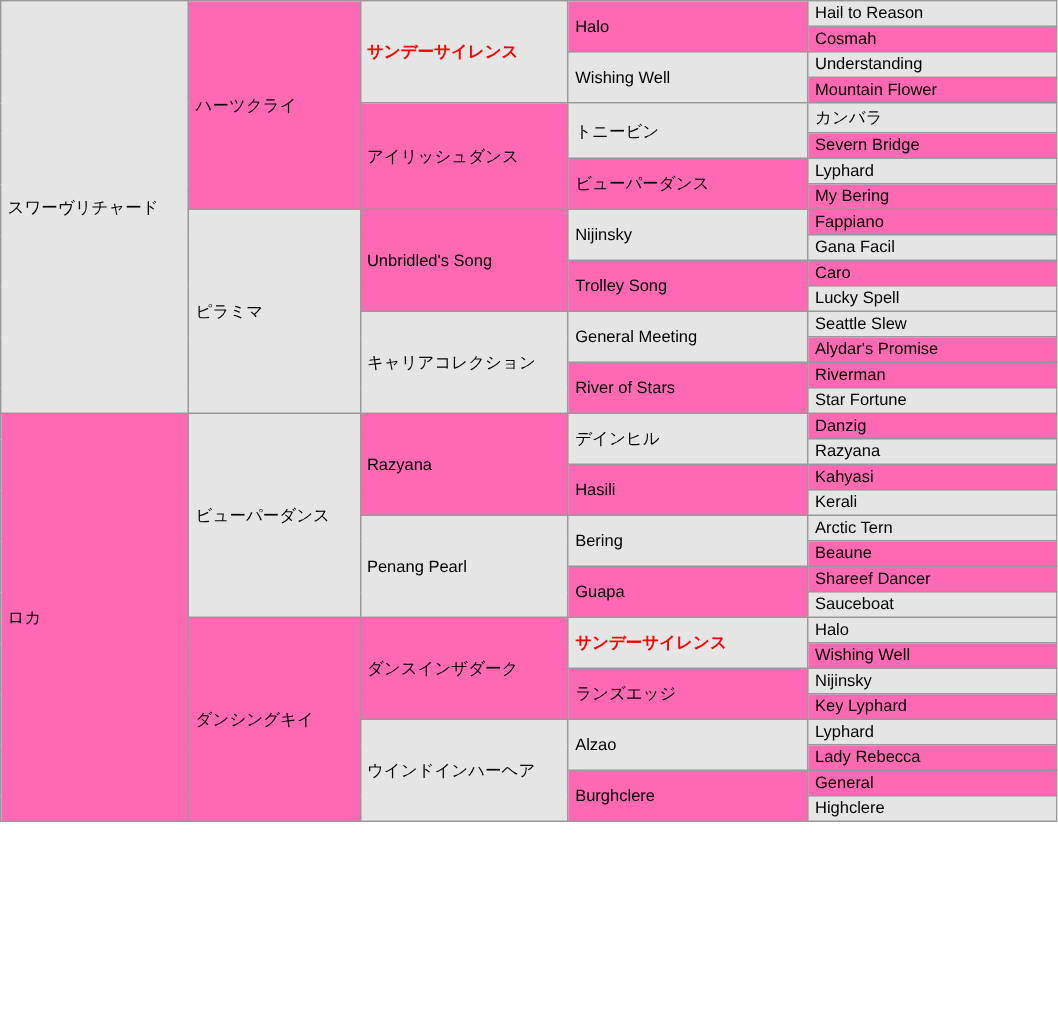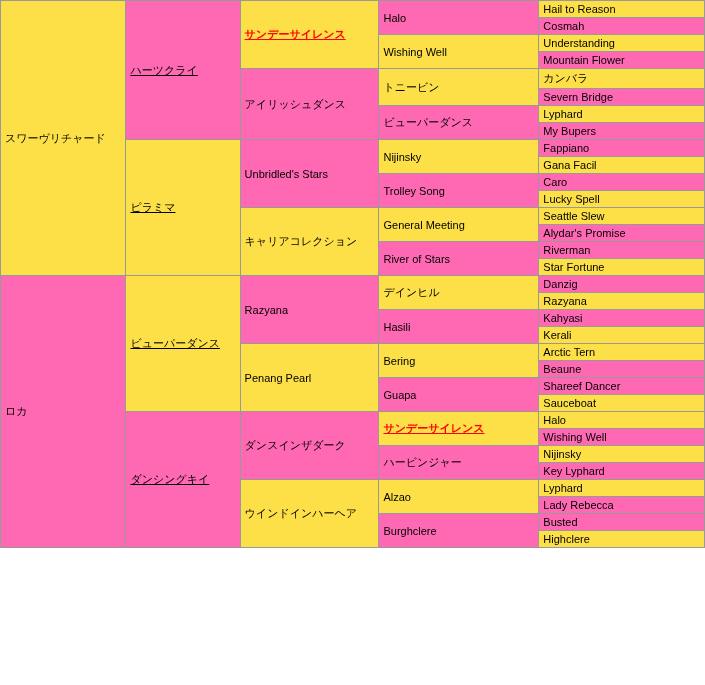--- a/index.html
+++ b/index.html
@@ -5,27 +5,27 @@
     * { margin: 0; padding: 0; box-sizing: border-box; }
     body { font-family: Arial, sans-serif; font-size: 11px; background: #fff; }
     .pedigree-table { border-collapse: collapse; width: 705px; }
     .pedigree-table td {
       border: 1px solid #999;
       padding: 2px 4px;
       vertical-align: middle;
       white-space: nowrap;
     }
     .col1 { width: 90px; }
-    .col2 { width: 100px; text-decoration: underline; }
+    .col2 { width: 100px; }
     .col3 { width: 120px; }
     .col4 { width: 140px; }
     .col5 { width: 145px; }
-    .bg-cyan { background-color: #fde047; }
+    .bg-cyan { background-color: #e5e5e5; }
     .bg-pink { background-color: #FF69B4; }
-    .text-red { color: #FF0000; font-weight: bold; text-decoration: underline; }
+    .text-red { color: #FF0000; font-weight: bold; }
   </style>
 </head>
 <body>
 
 <table class="pedigree-table">
   <tbody>
 
     <tr>
       <td class="col1 bg-cyan" rowspan="16">スワーヴリチャード</td>
       <td class="col2 bg-pink" rowspan="8">ハーツクライ</td>
@@ -50,26 +50,26 @@
       <td class="col5 bg-cyan">カンバラ</td>
     </tr>
     <tr>
       <td class="col5 bg-pink">Severn Bridge</td>
     </tr>
     <tr>
       <td class="col4 bg-pink" rowspan="2">ビューパーダンス</td>
       <td class="col5 bg-cyan">Lyphard</td>
     </tr>
     <tr>
-      <td class="col5 bg-pink">My Bupers</td>
+      <td class="col5 bg-pink">My Bering</td>
     </tr>
 
     <tr>
       <td class="col2 bg-cyan" rowspan="8">ピラミマ</td>
-      <td class="col3 bg-pink" rowspan="4">Unbridled's Stars</td>
+      <td class="col3 bg-pink" rowspan="4">Unbridled's Song</td>
       <td class="col4 bg-cyan" rowspan="2">Nijinsky</td>
       <td class="col5 bg-pink">Fappiano</td>
     </tr>
     <tr>
       <td class="col5 bg-cyan">Gana Facil</td>
     </tr>
     <tr>
       <td class="col4 bg-pink" rowspan="2">Trolley Song</td>
       <td class="col5 bg-pink">Caro</td>
     </tr>
@@ -130,36 +130,36 @@
     <tr>
       <td class="col2 bg-pink" rowspan="8">ダンシングキイ</td>
       <td class="col3 bg-pink" rowspan="4">ダンスインザダーク</td>
       <td class="col4 bg-cyan" rowspan="2"><span class="text-red">サンデーサイレンス</span></td>
       <td class="col5 bg-cyan">Halo</td>
     </tr>
     <tr>
       <td class="col5 bg-pink">Wishing Well</td>
     </tr>
     <tr>
-      <td class="col4 bg-pink" rowspan="2">ハービンジャー</td>
+      <td class="col4 bg-pink" rowspan="2">ランズエッジ</td>
       <td class="col5 bg-cyan">Nijinsky</td>
     </tr>
     <tr>
       <td class="col5 bg-pink">Key Lyphard</td>
     </tr>
 
     <tr>
       <td class="col3 bg-cyan" rowspan="4">ウインドインハーヘア</td>
       <td class="col4 bg-cyan" rowspan="2">Alzao</td>
       <td class="col5 bg-cyan">Lyphard</td>
     </tr>
     <tr>
       <td class="col5 bg-pink">Lady Rebecca</td>
     </tr>
     <tr>
       <td class="col4 bg-pink" rowspan="2">Burghclere</td>
-      <td class="col5 bg-pink">Busted</td>
+      <td class="col5 bg-pink">General</td>
     </tr>
     <tr>
       <td class="col5 bg-cyan">Highclere</td>
     </tr>
   </tbody>
 </table>
 
 </body></html>

